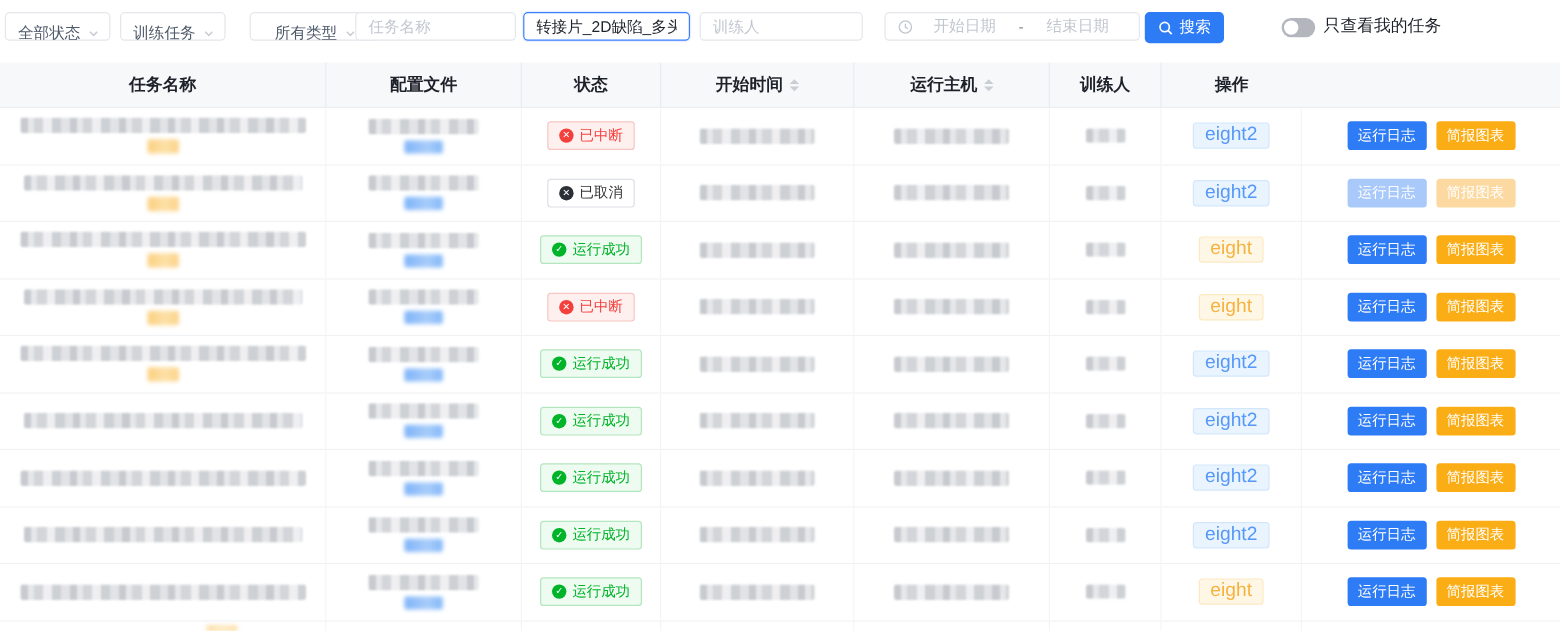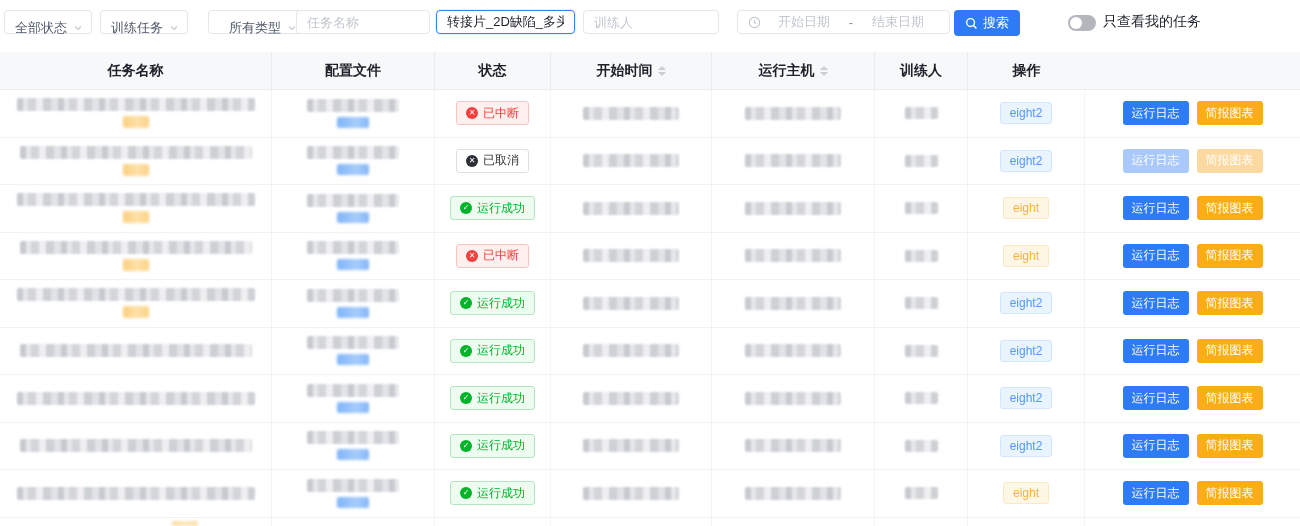--- a/index.html
+++ b/index.html
@@ -64,21 +64,21 @@
     background:linear-gradient(90deg,#7eb4f8,#a7ccfa 60%,#84b8f9); }
 
   
   .badge { display:inline-flex; align-items:center; gap:5px; height:24px; padding:0 9px;
     border-radius:3px; border:1px solid transparent; font-size:12px; }
   .badge .dot { width:12px; height:12px; border-radius:50%; color:#fff; font-size:8px;
     line-height:12px; text-align:center; font-weight:700; flex:none; }
 
   
   .hostbadge { display:inline-flex; align-items:center; justify-content:center; height:22px;
-    min-width:44px; padding:0 9px; border-radius:3px; border:1px solid transparent; font-size:12px; }
+    min-width:44px; padding:0 9px; border-radius:3px; border:1px solid transparent; font-size:16px; }
 
   
   .abtn { height:24px; padding:0 9px; border:none; border-radius:3px; color:#fff;
     font-size:12px; cursor:pointer; font-family:inherit; }
   .abtn.log { background:#2e7bf6; }
   .abtn.report { background:#fbad15; }
   .abtn.disabled { cursor:not-allowed; }
   .abtn.log.disabled { background:#a9c9fb; }
   .abtn.report.disabled { background:#fcd9a0; }
 

